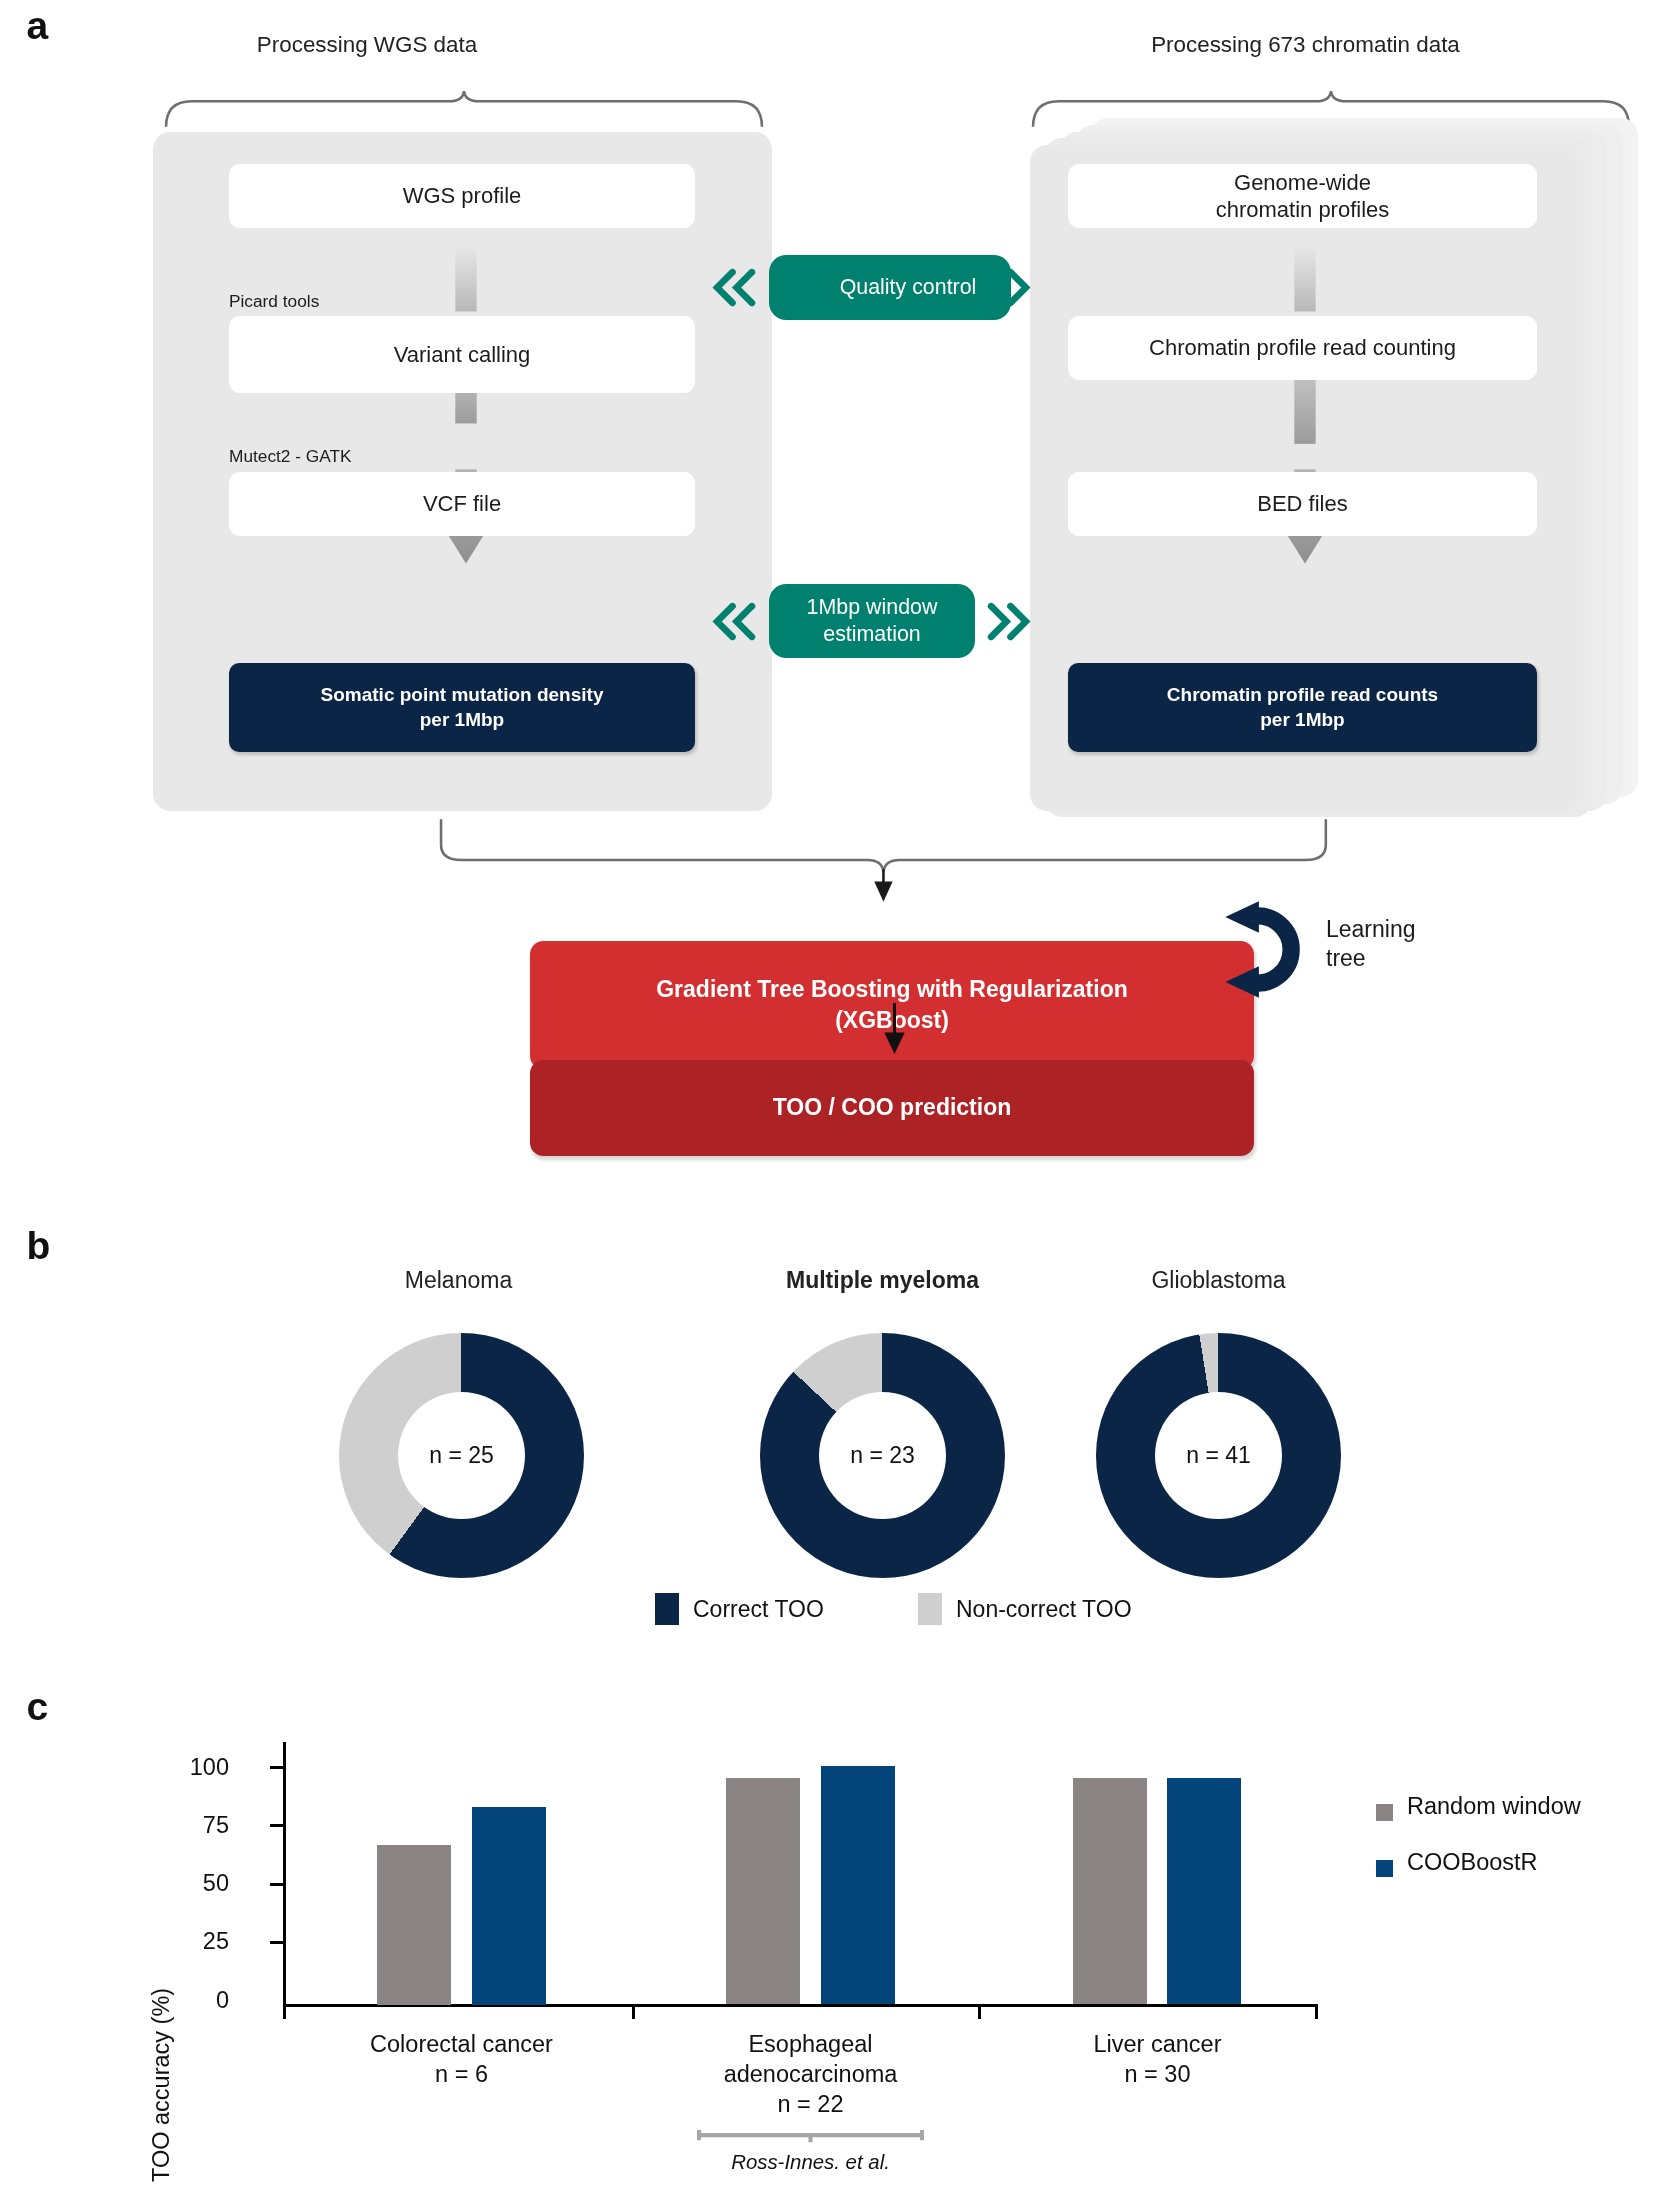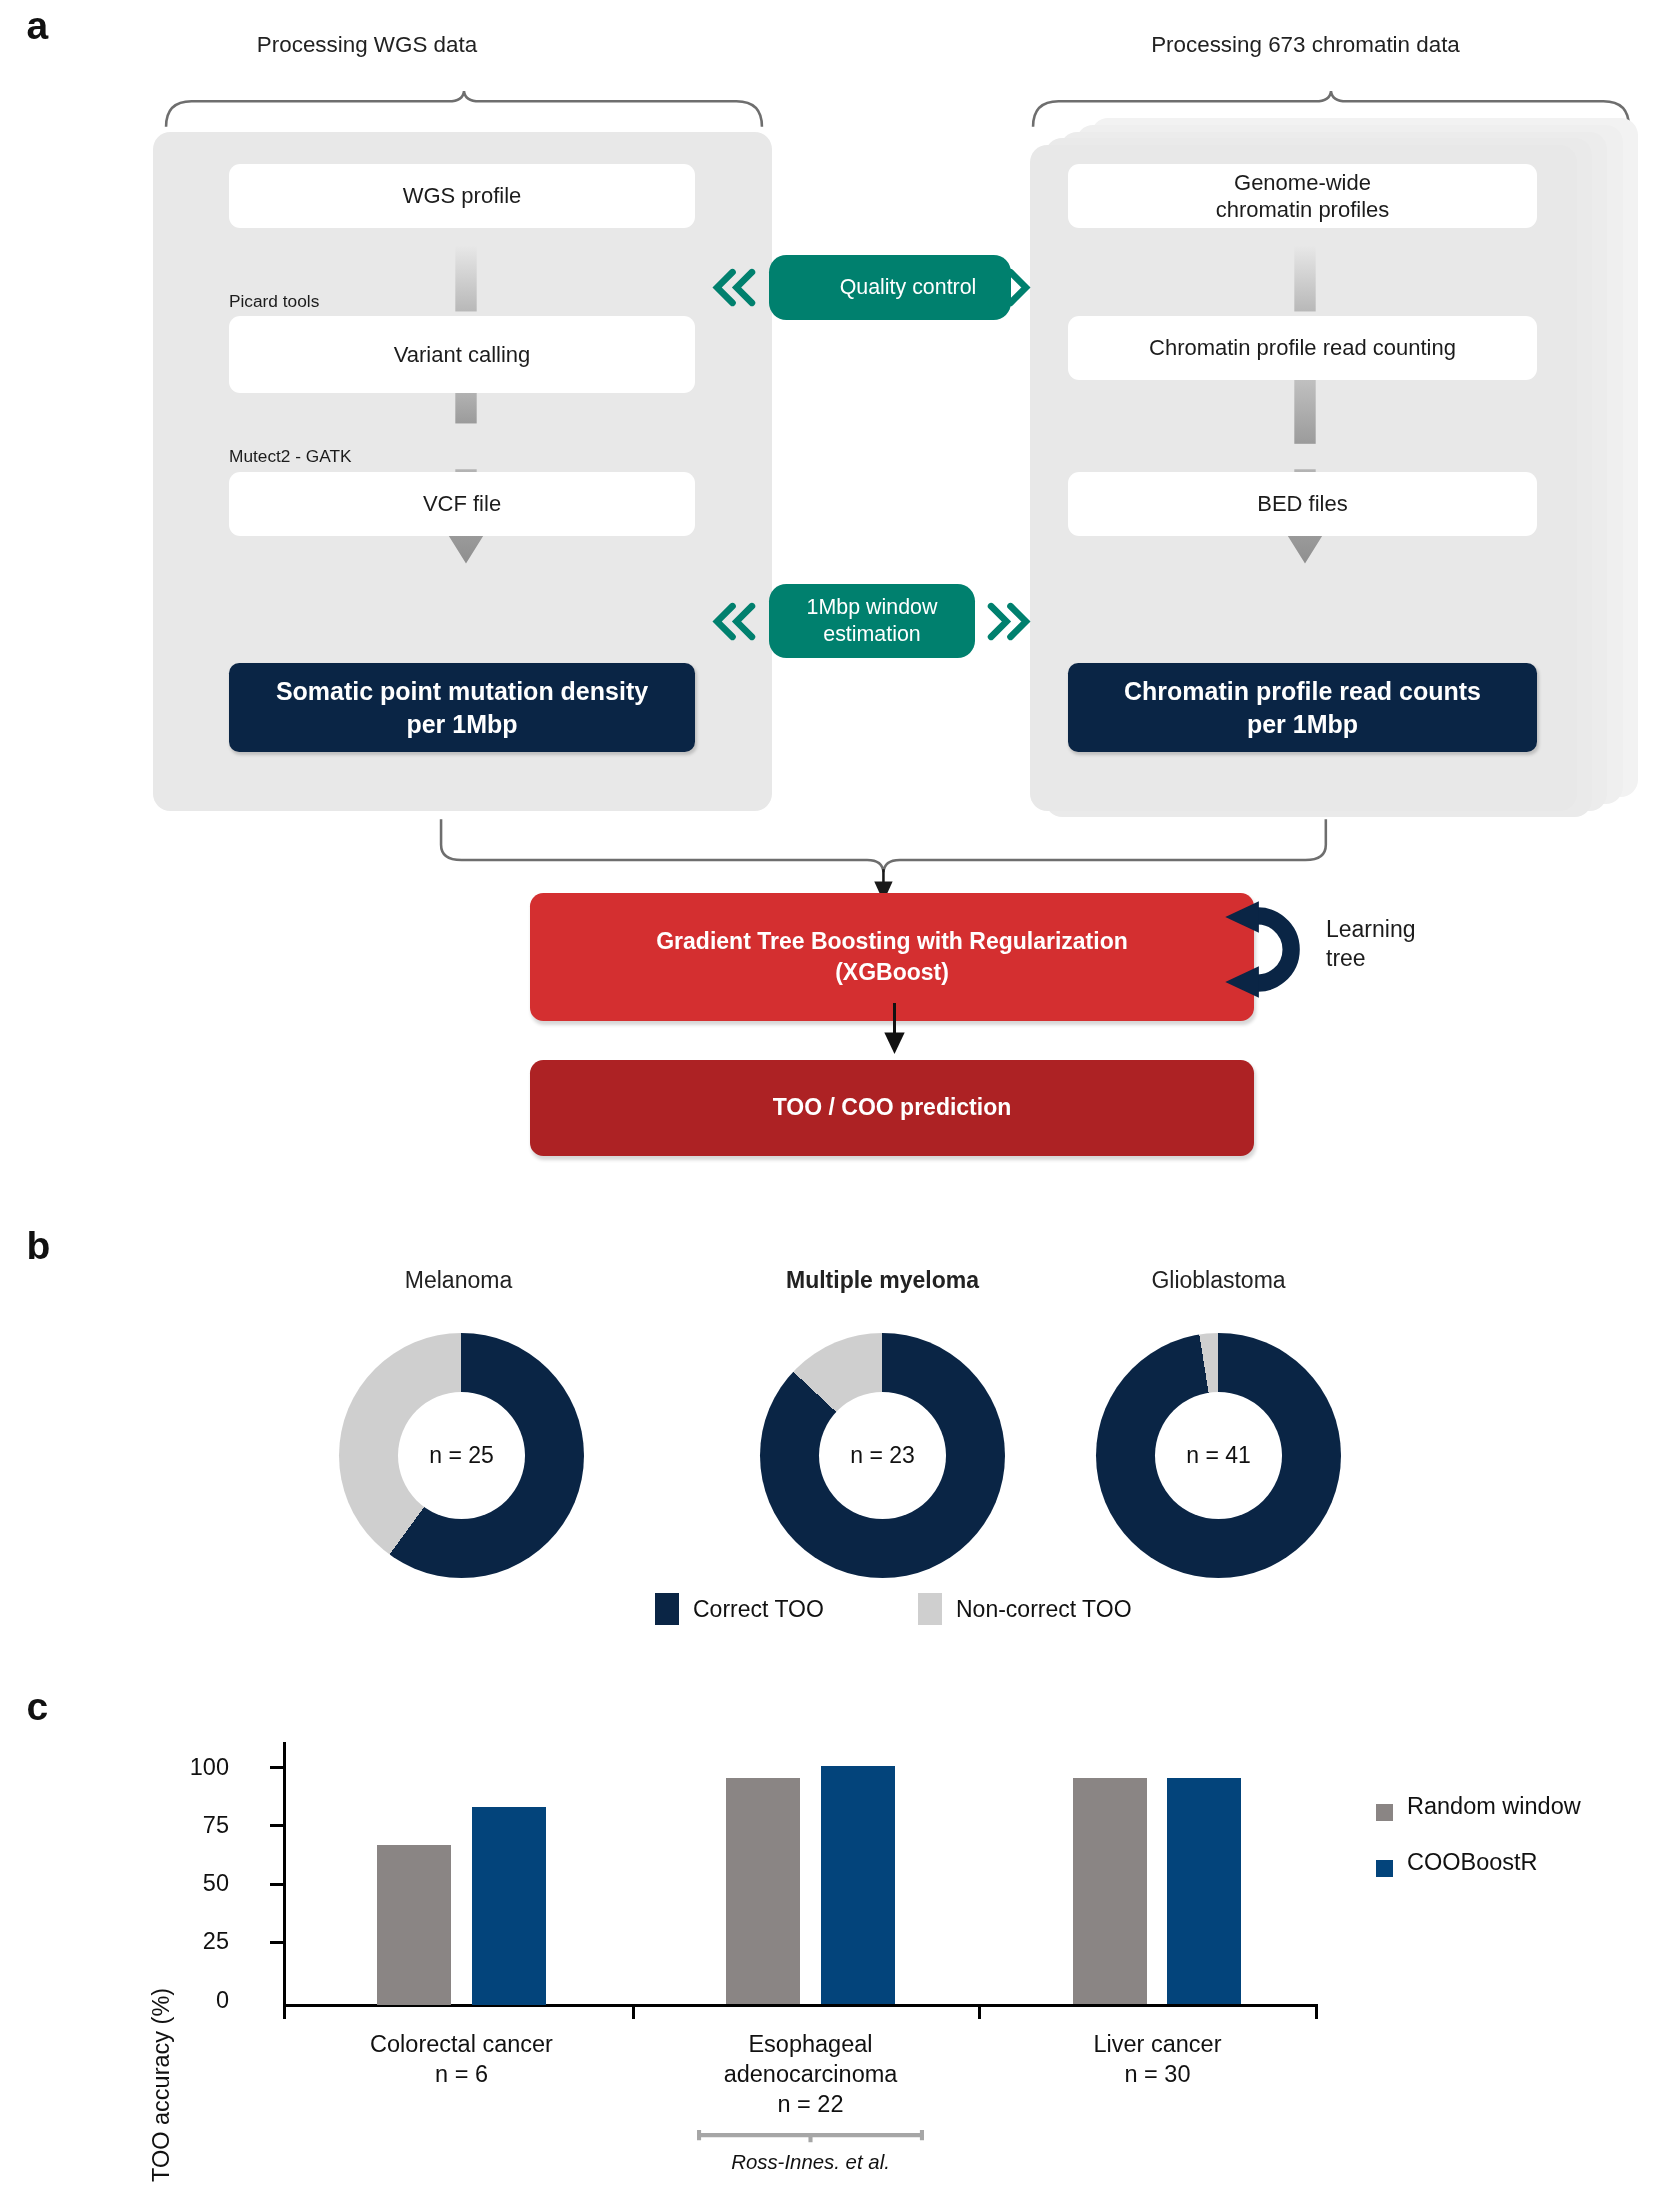--- a/index.html
+++ b/index.html
@@ -11,21 +11,21 @@
   #panel-a{position:absolute;left:0;top:0;width:1672px;height:1188px;}
   .col-title{position:absolute;font-size:22.4px;color:#222;text-align:center;}
   .brace{position:absolute;}
   .group-card{position:absolute;background:#e8e8e8;border-radius:17.3px;}
   .stack-card{position:absolute;background:#e8e8e8;border-radius:17.3px;}
   .wbox{position:absolute;background:#fff;border-radius:11.2px;
         display:flex;align-items:center;justify-content:center;
         font-size:22px;color:#1c1c1c;text-align:center;line-height:1.25;}
   .navybox{position:absolute;background:#0a2545;border-radius:10.2px;
         display:flex;align-items:center;justify-content:center;
-        font-size:25px;font-weight:bold;color:#fff;text-align:right;line-height:1.3;
+        font-size:19px;font-weight:bold;color:#fff;text-align:right;line-height:1.3;
         box-shadow:1.5px 2.5px 3.1px rgba(0,0,0,.18);}
   .tool-label{position:absolute;font-size:17.3px;color:#1c1c1c;}
   .teal{position:absolute;background:#00806e;border-radius:17.3px;
         display:flex;align-items:center;justify-content:center;
         font-size:21.4px;color:#fff;text-align:center;line-height:1.25;}
   .redbox{position:absolute;border-radius:13.3px;
         display:flex;align-items:center;justify-content:center;
         font-size:23px;font-weight:bold;color:#fff;text-align:center;line-height:1.35;
         box-shadow:1.5px 3.1px 3.6px rgba(0,0,0,.16);}
   .learn-label{position:absolute;font-size:23px;color:#1c1c1c;text-align:left;line-height:1.25;}
@@ -142,21 +142,21 @@
   <svg style="position:absolute;left:987px;top:602px;" width="46" height="39" viewBox="0 0 90 76">
     <path d="M8,8 L38,38 L8,68 M46,8 L76,38 L46,68" fill="none" stroke="#00806e" stroke-width="13" stroke-linecap="round"></path>
   </svg>
 
   <svg style="position:absolute;left:438px;top:816px;" width="897" height="87" viewBox="0 0 1760 170">
     <path d="M6,6 L6,56 Q6,86 46,86 L842,86 Q872,86 874,110 Q876,86 906,86 L1702,86 Q1742,86 1742,56 L1742,6" fill="none" stroke="#6e6e6e" stroke-width="5"></path>
     <path d="M874,104 L874,152" stroke="#1a1a1a" stroke-width="5"></path>
     <path d="M874,168 L856,128 L892,128 Z" fill="#1a1a1a"></path>
   </svg>
 
-  <div class="redbox" style="left:530px;top:893px;width:724px;height:128px;background:#d42f30;flex-direction:column;">
+  <div class="redbox" style="left:530px;top:941px;width:724px;height:128px;background:#d42f30;flex-direction:column;">
     <span>Gradient Tree Boosting with Regularization</span>
     <span>(XGBoost)</span>
   </div>
 
   <svg style="position:absolute;left:1208px;top:890px;" width="117" height="117" viewBox="0 0 230 230">
     <path d="M86,52 A66,66 0 1,1 86,182" fill="none" stroke="#0a2545" stroke-width="34" stroke-linecap="butt"></path>
     <path d="M100,22 L100,84 L34,53 Z" fill="#0a2545"></path>
     <path d="M100,150 L100,212 L34,181 Z" fill="#0a2545"></path>
   </svg>
   <div class="learn-label" style="left:1326px;top:915px;">

